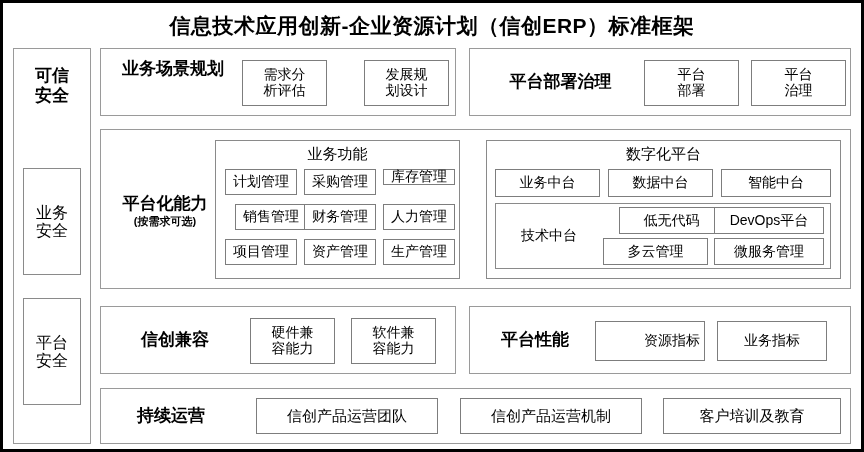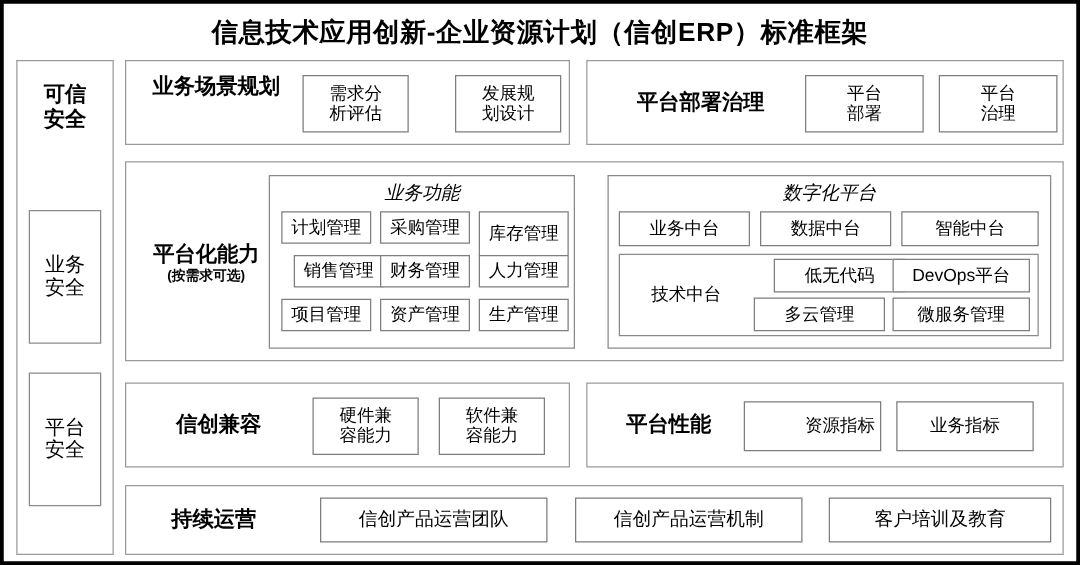--- a/index.html
+++ b/index.html
@@ -42,21 +42,21 @@
   .rowlabel{
     position:absolute;box-sizing:border-box;
     display:flex;flex-direction:column;align-items:center;justify-content:center;
     font-size:17px;font-weight:bold;text-align:center;line-height:1.15;
     white-space:nowrap;
   }
   .rowlabel .sub{font-size:11px;font-weight:bold;margin-top:2px;}
   .grouptitle{
     position:absolute;box-sizing:border-box;
     display:flex;align-items:center;justify-content:center;
-    font-size:15px;text-align:center;white-space:nowrap;font-style:italic;
+    font-size:15px;text-align:center;white-space:nowrap;
   }
   .sidelabel{
     position:absolute;box-sizing:border-box;
     display:flex;align-items:center;justify-content:center;
     text-align:center;font-size:16px;line-height:1.15;
     white-space:pre-line;
   }
   .sidelabel.bold{font-weight:bold;}
   .subcap{
     position:absolute;box-sizing:border-box;
@@ -104,21 +104,21 @@
   <div class="rowlabel" style="left:104px;top:188px;width:116px;height:40px;">
     <span>平台化能力</span>
     <span class="sub">(按需求可选)</span>
   </div>
 
   <div class="box2" style="left:212px;top:137px;width:245px;height:139px;"></div>
   <div class="grouptitle" style="left:212px;top:140px;width:245px;height:22px;">业务功能</div>
 
   <div class="cell" style="left:222px;top:166px;width:72px;height:26px;">计划管理</div>
   <div class="cell" style="left:301px;top:166px;width:72px;height:26px;">采购管理</div>
-  <div class="cell" style="left:380px;top:166px;width:72px;height:36px;">库存管理</div>
+  <div class="cell" style="left:380px;top:166px;width:72px;height:16px;">库存管理</div>
 
   <div class="cell" style="left:232px;top:201px;width:72px;height:26px;">销售管理</div>
   <div class="cell" style="left:301px;top:201px;width:72px;height:26px;">财务管理</div>
   <div class="cell" style="left:380px;top:201px;width:72px;height:26px;">人力管理</div>
 
   <div class="cell" style="left:222px;top:236px;width:72px;height:26px;">项目管理</div>
   <div class="cell" style="left:301px;top:236px;width:72px;height:26px;">资产管理</div>
   <div class="cell" style="left:380px;top:236px;width:72px;height:26px;">生产管理</div>
 
   <div class="box2" style="left:483px;top:137px;width:355px;height:139px;"></div>

